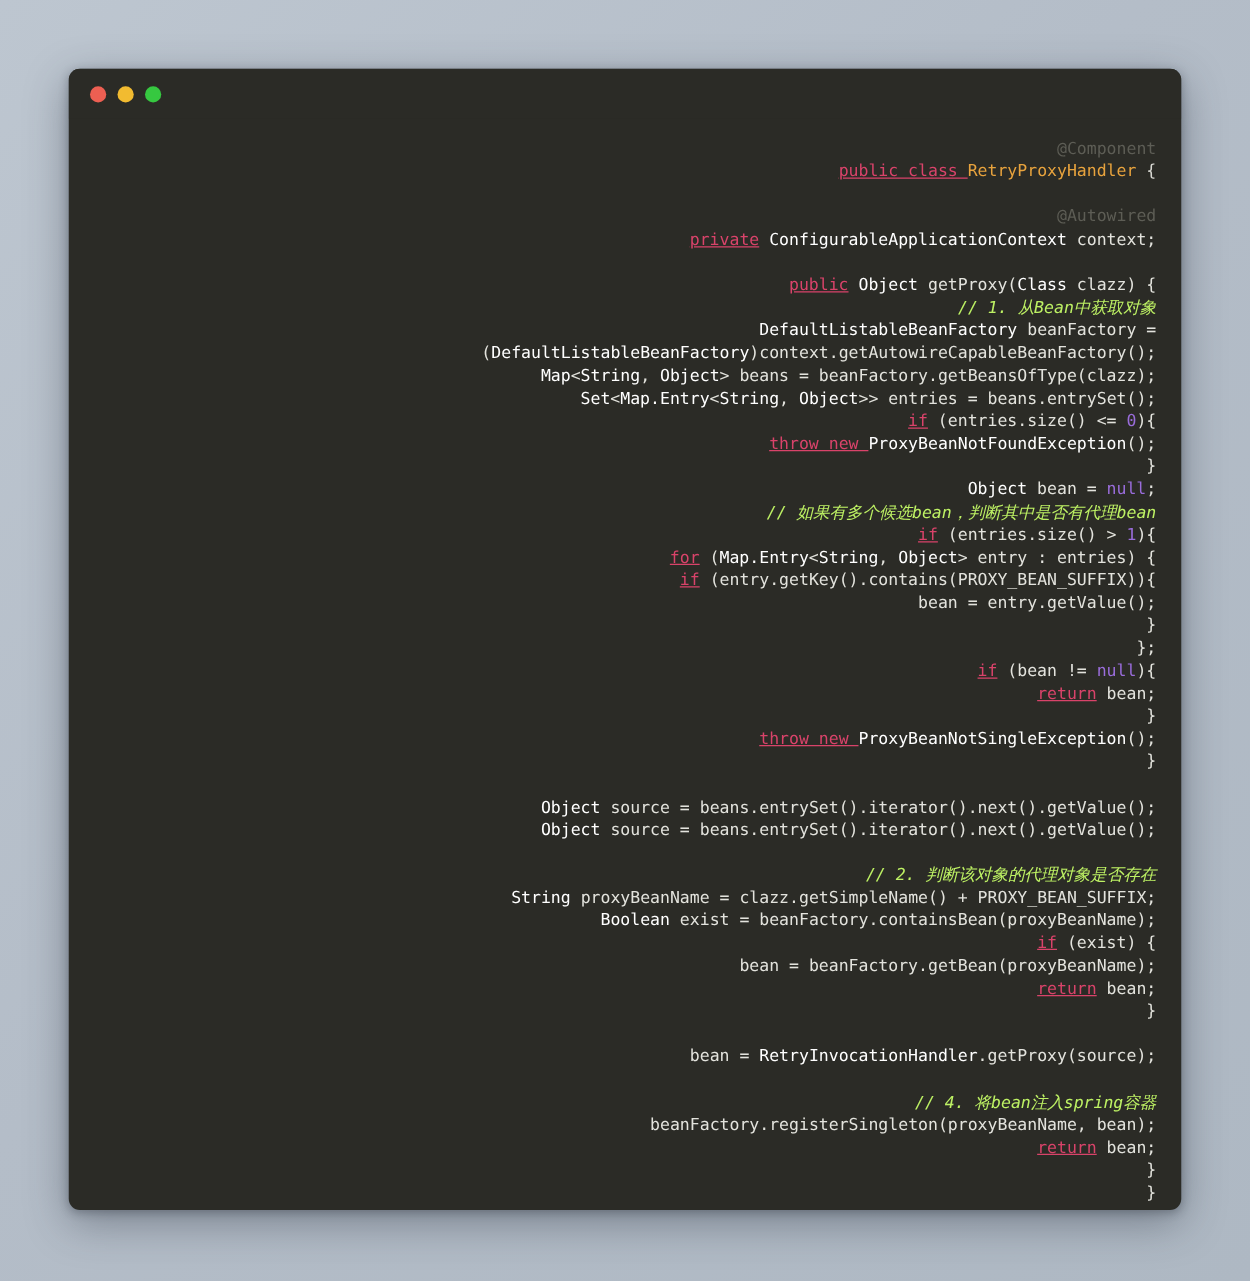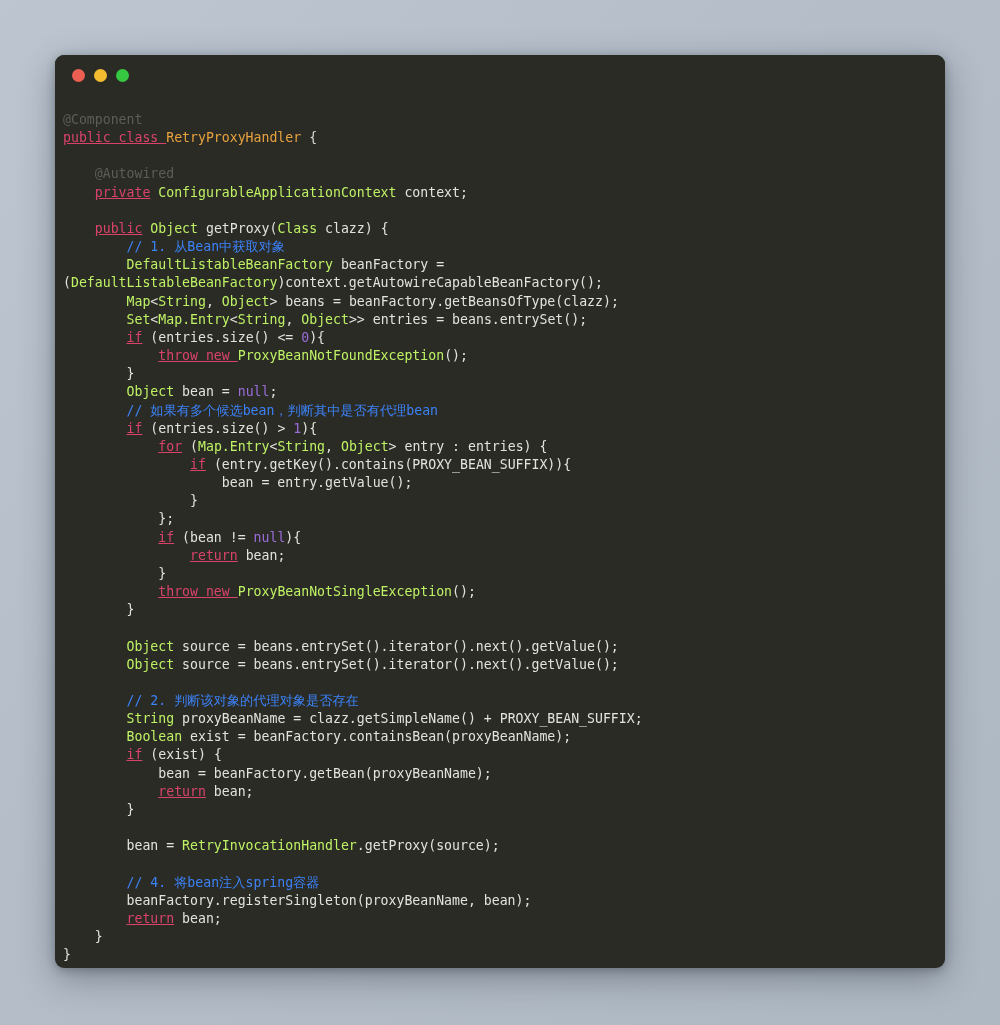--- a/index.html
+++ b/index.html
@@ -21,20 +21,21 @@
   .code-window {
     position: absolute;
     left: 55px;
     top: 55px;
     width: 890px;
     height: 913px;
     background: #2b2b26;
     border-radius: 9px;
     box-shadow: 0 10px 34px rgba(40,48,60,0.40), 0 2px 8px rgba(30,36,46,0.30);
     overflow: hidden;
+    text-align: right;
   }
   .titlebar {
     height: 40px;
     padding-left: 17px;
     display: flex;
     align-items: center;
     gap: 9px;
     background: #2b2b26;
   }
   .dot {
@@ -58,24 +59,24 @@
     line-height: 18.15px;
     color: #d8d8d2;
     white-space: pre;
     letter-spacing: 0px;
     -webkit-font-smoothing: antialiased;
   }
   .ln { display: block; min-height: 18.15px; }
 
   
   .kw   { color: #d9436a; text-decoration: underline; }   
-  .typ  { color: #bef264; }   
+  .typ  { color: #ffffff; }   
   .id   { color: #e3e3dd; margin-top: 20px; }   
   .cls  { color: #e8a33d; }   
-  .cmt  { color: #3b82f6; }   
+  .cmt  { color: #bef264; font-style: italic; }   
   .ann  { color: #5d5d55; }   
   .num  { color: #9a6ddb; }   
   .pun  { color: #d8d8d2; }
 </style>
 </head>
 <body>
 
 <div id="root">
 
   <div class="code-window">

